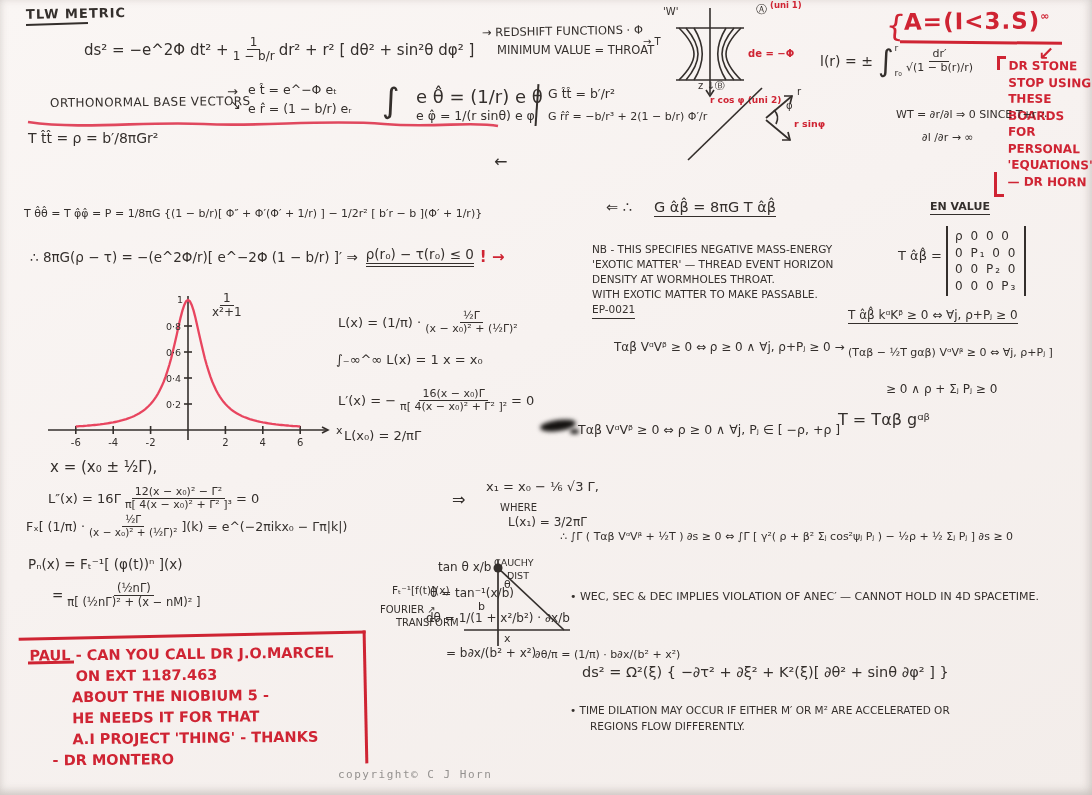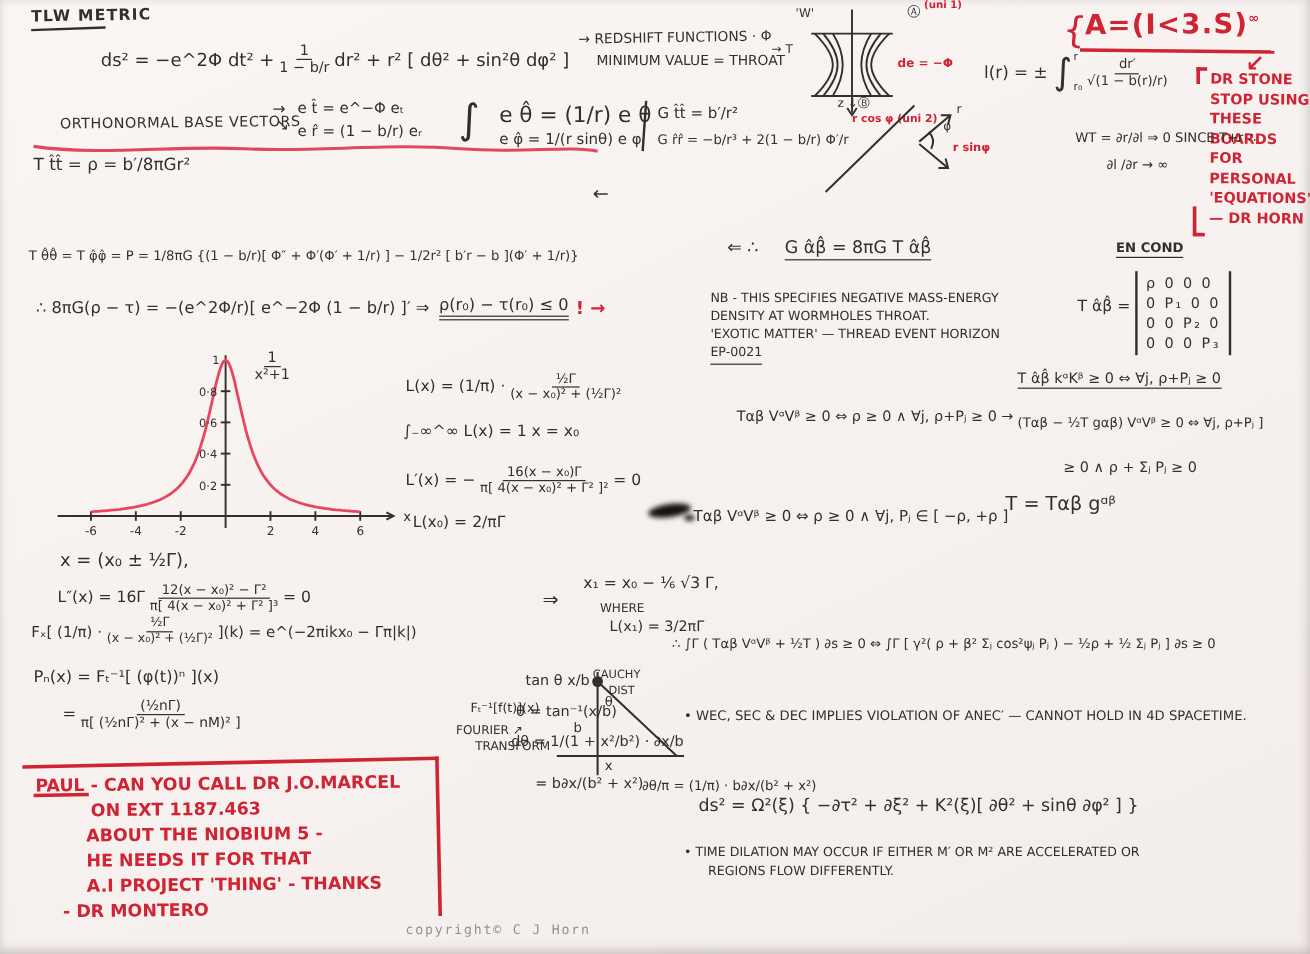--- a/index.html
+++ b/index.html
@@ -131,39 +131,40 @@
   <div class="t" style="left:896px;top:108px;font-size:11px">WT = ∂r/∂l ⇒ 0  SINCE T+r ∴</div>
   <div class="t" style="left:922px;top:131px;font-size:11px">∂l /∂r → ∞</div>
 
   <div class="t" style="left:28px;top:130px;font-size:14px">T t̂t̂ = ρ = b′/8πGr²</div>
   <div class="t" style="left:494px;top:152px;font-size:16px">←</div>
   <div class="t" style="left:24px;top:207px;font-size:11px">T θ̂θ̂ = T φ̂φ̂ = P = 1/8πG {(1 − b/r)[ Φ″ + Φ′(Φ′ + 1/r) ] − 1/2r² [ b′r − b ](Φ′ + 1/r)}</div>
 
   <div class="t" style="left:606px;top:199px;font-size:14.5px">⇐ ∴</div>
   <div class="t sul" style="left:654px;top:199px;font-size:14.5px">G α̂β̂ = 8πG T α̂β̂</div>
 
-  <div class="t b sul" style="left:930px;top:200px;font-size:11px">EN COND</div>
+  <div class="t b sul" style="left:930px;top:200px;font-size:11px">EN VALUE</div>
   <div class="t" style="left:898px;top:248px;font-size:13px">T α̂β̂ =</div>
   <div class="matrix t" style="left:946px;top:226px">
     <div>ρ  0  0  0</div>
     <div>0  P₁ 0  0</div>
     <div>0  0  P₂ 0</div>
     <div>0  0  0  P₃</div>
   </div>
 
   <div class="t row" style="left:30px;top:246px;font-size:13.5px">
     <span>∴ 8πG(ρ − τ) = −(e^2Φ/r)[ e^−2Φ (1 − b/r) ]′  ⇒</span>
     <span class="dul" style="margin-left:8px">ρ(r₀) − τ(r₀) ≤ 0</span>
     <span class="red" style="margin-left:6px;font-size:15px">! →</span>
   </div>
 
   <div class="t" style="left:592px;top:242px;font-size:10.5px;line-height:15px">
     <div>NB - THIS SPECIFIES NEGATIVE MASS-ENERGY</div>
+    <div>'EXOTIC MATTER' — THREAD EVENT HORIZON</div>
     <div>DENSITY AT WORMHOLES THROAT.</div>
-    <div>'EXOTIC MATTER' — THREAD EVENT HORIZON</div>
+    <div>WITH EXOTIC MATTER TO MAKE PASSABLE.</div>
     <div class="sul" style="display:inline-block">EP-0021</div>
   </div>
 
   <svg style="left:40px;top:288px" width="300" height="168">
     <g stroke="#342f2c" stroke-width="1.6" fill="none">
       <line x1="8" y1="142" x2="288" y2="142"></line>
         <polyline points="282,139 288,142 282,145"></polyline>
       <line x1="148" y1="8" x2="148" y2="152"></line>
       <line x1="35.8" y1="138" x2="35.8" y2="146"></line>
         <line x1="73.2" y1="138" x2="73.2" y2="146"></line>

